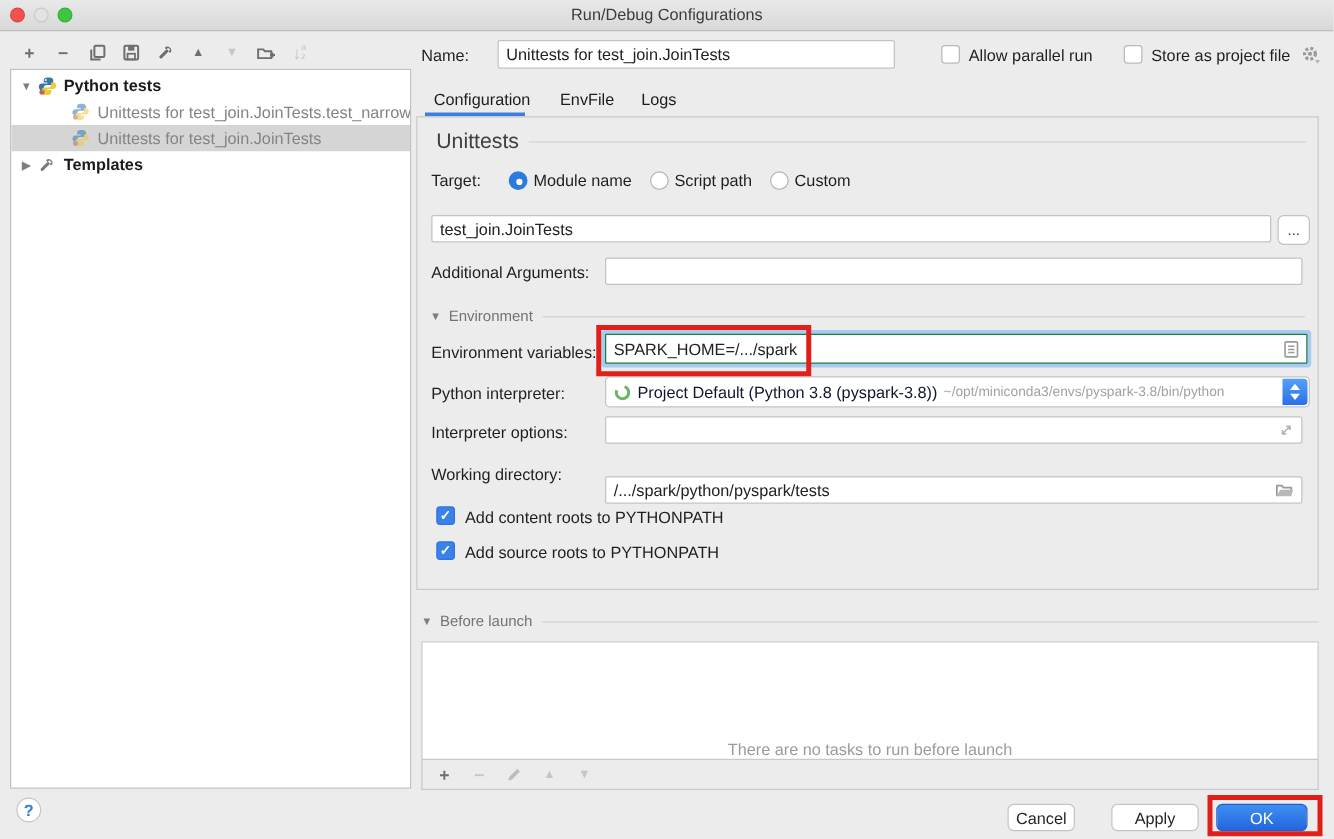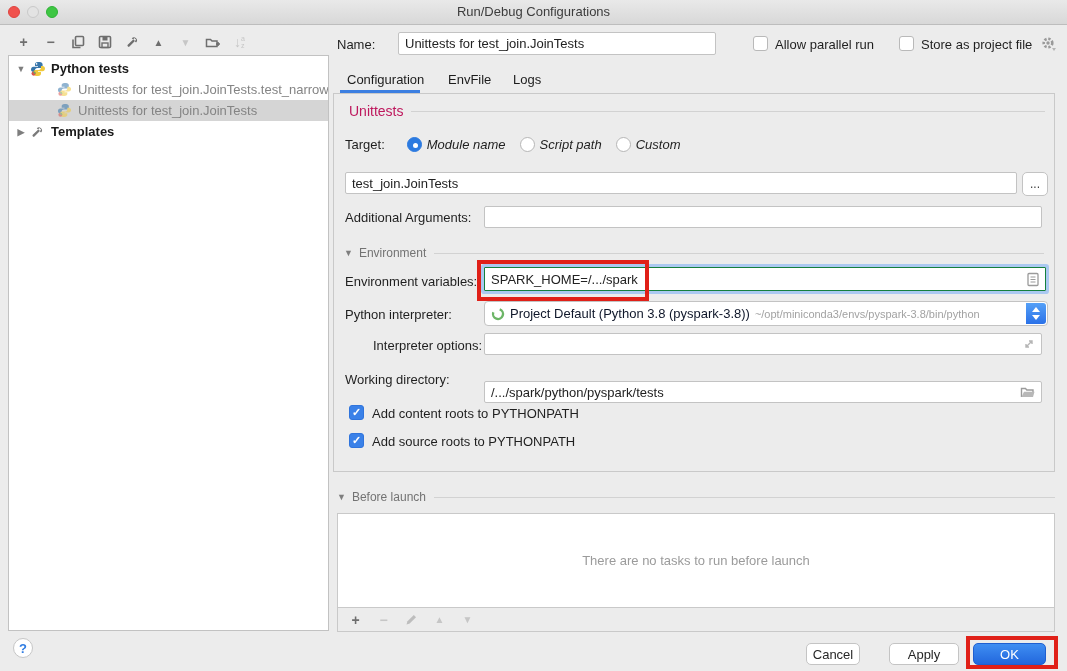--- a/index.html
+++ b/index.html
@@ -42,43 +42,43 @@
   .cb.on{background:#3a81e8;border:1px solid #2f74dc;color:#fff;font-size:11px;font-weight:bold;}
 
   
   .tab{font-size:13px;color:#1c1c1c;}
   .tab-underline{height:3px;background:#3c7fe1;}
 
   
   .panel{border:1px solid #c9c9c9;box-sizing:border-box;}
   .group-head{display:flex;align-items:center;}
   .group-line{flex:1;border-top:1px solid #d2d2d2;margin-left:8px;}
-  .group-lab{font-size:14px;color:#be185d;}
+  .group-lab{font-size:17px;color:#404040;}
   .sec-lab{font-size:12px;color:#737373;}
   .sec-tri{font-size:9px;color:#7e7e7e;margin-right:6px;}
 
   .radio{width:15px;height:15px;border-radius:50%;border:1px solid #b6b6b6;background:#fff;box-sizing:border-box;}
   .radio.on{background:#2c7ae0;border-color:#2c7ae0;position:relative;}
   .radio.on::after{content:"";position:absolute;left:5px;top:5px;width:5px;height:5px;border-radius:50%;background:#fff;}
-  .ropt{display:flex;align-items:center;gap:5px;font-style:italic;}
+  .ropt{display:flex;align-items:center;gap:5px;}
 
   .btn-more{background:#fff;border:1px solid #c3c3c3;border-radius:5px;font-size:12px;color:#3b3b3b;display:flex;align-items:center;justify-content:center;}
   .focusfield{border:1px solid #15803d;box-shadow:0 0 0 3px #abc9f1;border-radius:1px;}
   .combo{background:#fff;border:1px solid #c3c3c3;border-radius:4px;display:flex;align-items:center;padding:0 24px 0 6px;box-sizing:border-box;position:relative;}
   .combo .val{font-size:13px;color:#0f172a;white-space:nowrap;}
   .combo .path{font-size:11px;color:#a2a2a2;margin-left:5px;white-space:nowrap;}
   .stepper{position:absolute;right:1px;top:1px;bottom:1px;width:20px;border-radius:0 3px 3px 0;background:linear-gradient(#55a0f7,#2a71e8);display:flex;flex-direction:column;align-items:center;justify-content:center;gap:3px;}
   .chev-up{width:0;height:0;border-left:4px solid transparent;border-right:4px solid transparent;border-bottom:5px solid #fff;}
   .chev-dn{width:0;height:0;border-left:4px solid transparent;border-right:4px solid transparent;border-top:5px solid #fff;}
   .infield-ic{position:absolute;display:flex;align-items:center;justify-content:center;}
 
   .redbox{border:4px solid #e02018;box-sizing:border-box;background:transparent;z-index:50;pointer-events:none;}
 
   
-  .emptybox{background:#fff;border:1px solid #c9c9c9;box-sizing:border-box;display:flex;align-items:center;justify-content:center;}
+  .emptybox{background:#fff;border:1px solid #c9c9c9;box-sizing:border-box;display:flex;align-items:flex-end;justify-content:center;}
   .emptymsg{font-size:13px;color:#9b9b9b;}
   .task-toolbar{background:#ececec;border:1px solid #c9c9c9;border-top:none;box-sizing:border-box;display:flex;align-items:center;gap:13px;padding-left:10px;}
 
   
   .helpbtn{width:20px;height:20px;border-radius:50%;background:#fff;border:1px solid #c6c6c6;box-sizing:border-box;display:flex;align-items:center;justify-content:center;color:#2f7ce2;font-size:13px;font-weight:bold;}
   .btn{height:22px;border-radius:5px;font-size:13px;display:flex;align-items:center;justify-content:center;box-sizing:border-box;}
   .btn.plain{background:#fff;border:1px solid #c4c4c4;color:#262626;}
   .btn.primary{background:linear-gradient(#3f8ef2,#2267dd);border:1px solid #1f5fd0;color:#fff;}
 </style>
 </head>
@@ -273,21 +273,21 @@
         <circle cx="7" cy="7" r="5" fill="none" stroke="#6cb566" stroke-width="2.4" stroke-dasharray="23 8" transform="rotate(-70 7 7)"></circle>
       </svg>
     <span class="val">Project Default (Python 3.8 (pyspark-3.8))</span>
     <span class="path">~/opt/miniconda3/envs/pyspark-3.8/bin/python</span>
     <span class="stepper">
         <span class="chev-up"></span>
         <span class="chev-dn"></span>
       </span>
   </div>
 
-  <span class="abs lbl" style="left:345px;top:338px;margin-left:28px;">Interpreter options:</span>
+  <span class="abs lbl" style="left:345px;top:338px;">Interpreter options:</span>
   <div class="abs field" style="left:484px;top:333px;width:558px;height:22px;">
     <span></span>
     <span class="infield-ic" style="right:6px;">
       <svg width="12" height="12" viewBox="0 0 12 12">
           <path d="M3 9 L9 3 M6 3 h3 v3 M3 6 v3 h3" fill="none" stroke="#b5b5b5" stroke-width="1.4"></path>
         </svg>
     </span>
   </div>
 
   <span class="abs lbl" style="left:345px;top:372px;">Working directory:</span>

